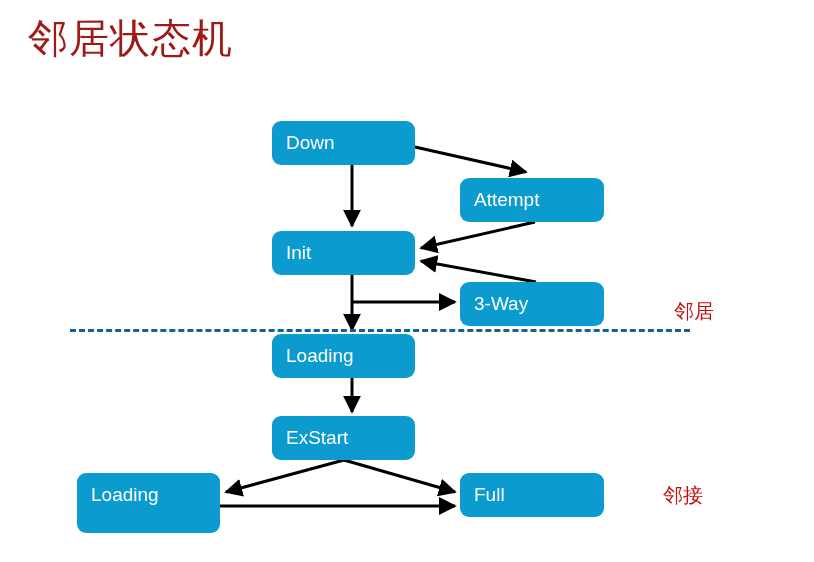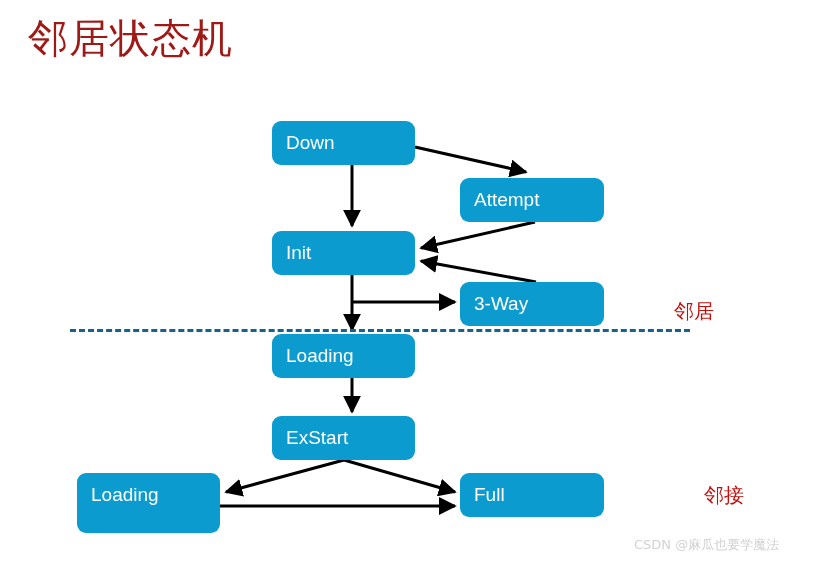--- a/index.html
+++ b/index.html
@@ -140,17 +140,16 @@
   </div>
 
   <div class="node" style="left:460px; top:473px; width:144px; height:44px;">
     <span>Full</span>
   </div>
 
   <div id="divider"></div>
 
   <div class="zone-label" style="left:674px; top:300px;">邻居</div>
 
-  <div class="zone-label" style="left:704px; top:484px;">邻接</div>
+  <div class="zone-label" style="left:663px; top:484px;">邻接</div>
 
-  <div id="watermark">CSDN @麻瓜也要学魔法</div>
 
 </div>
 
 </body></html>

